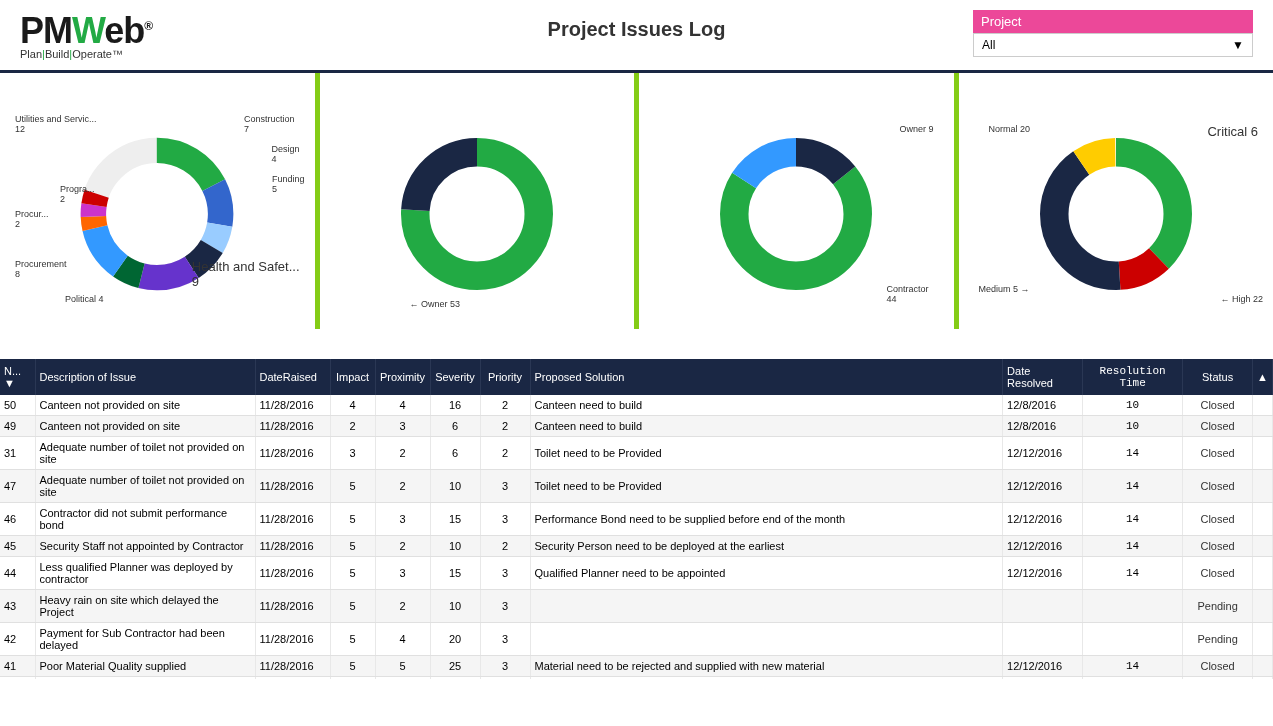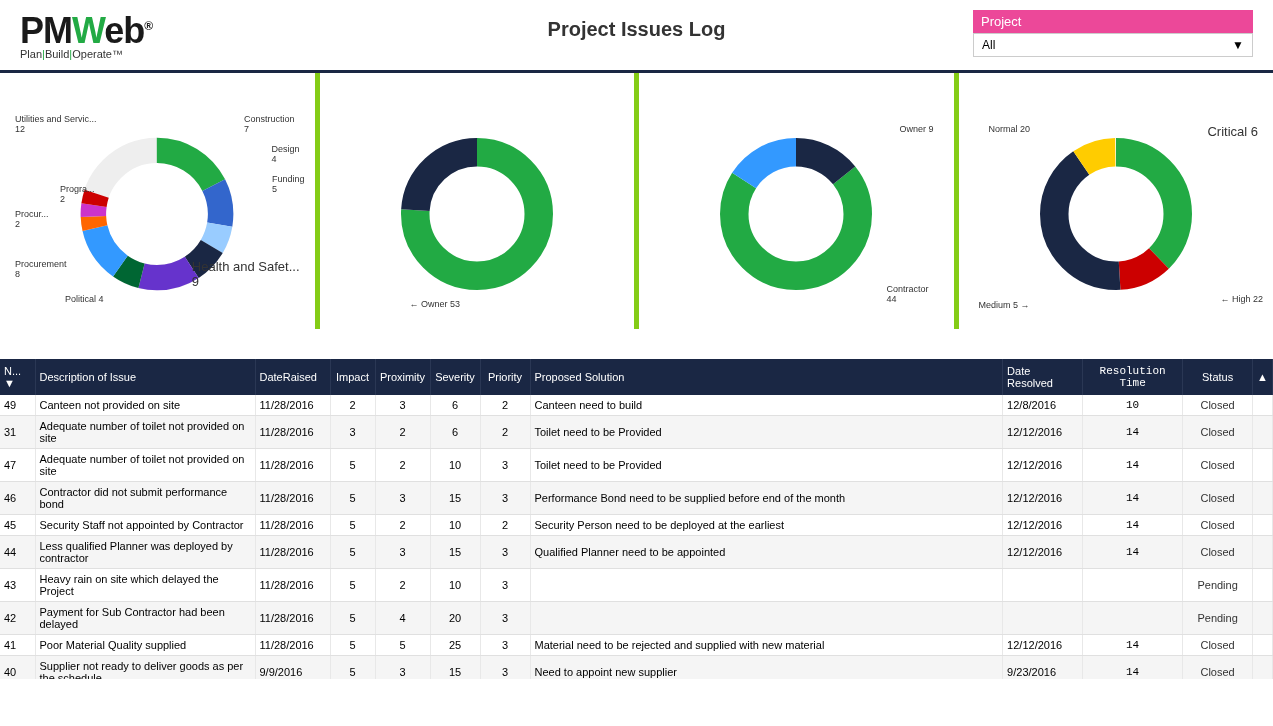--- a/index.html
+++ b/index.html
@@ -158,21 +158,21 @@
 
           <circle r="65" fill="none" stroke="#cc0000" stroke-width="30" stroke-dasharray="46 408.4" stroke-dashoffset="-154" transform="rotate(-90)"></circle>
 
           <circle r="65" fill="none" stroke="#1a2744" stroke-width="30" stroke-dasharray="169 408.4" stroke-dashoffset="-200" transform="rotate(-90)"></circle>
 
           <circle r="65" fill="none" stroke="#ffcc00" stroke-width="30" stroke-dasharray="38 408.4" stroke-dashoffset="-369" transform="rotate(-90)"></circle>
         </svg>
         <div style="position:absolute; top:15px; left:20px; font-size:9px; color:#333;">Normal 20</div>
         <div style="position:absolute; top:15px; right:5px; font-size:13px; color:#333;">Critical 6</div>
         <div style="position:absolute; bottom:15px; right:0px; font-size:9px; color:#333;">← High 22</div>
-        <div style="position:absolute; bottom:9px; left:10px; font-size:9px; color:#333;">Medium 5 →</div>
+        <div style="position:absolute; bottom:25px; left:10px; font-size:9px; color:#333;">Medium 5 →</div>
       </div>
     </div>
   </div>
 </div>
 
 <div class="section-divider"></div>
 
 <div class="table-container">
   <table>
     <thead>
@@ -185,20 +185,34 @@
         <th class="col-sev">Severity</th>
         <th class="col-pri">Priority</th>
         <th style="min-width:200px;">Proposed Solution</th>
         <th class="col-resolved">Date Resolved</th>
         <th class="col-restime">Resolution Time</th>
         <th class="col-status">Status</th>
         <th style="width:14px;">▲</th>
       </tr>
     </thead>
     <tbody id="table-body">
+    <tr>
+    <td class="col-num">50</td>
+    <td class="col-desc">Canteen not provided on site</td>
+    <td class="col-date">11/28/2016</td>
+    <td class="col-impact">4</td>
+    <td class="col-prox">4</td>
+    <td class="col-sev">16</td>
+    <td class="col-pri">2</td>
+    <td>Canteen need to build</td>
+    <td class="col-resolved">12/8/2016</td>
+    <td class="col-restime">10</td>
+    <td class="col-status status-closed">Closed</td>
+    <td></td>
+  </tr>
         <tr>
     <td class="col-num">49</td>
     <td class="col-desc">Canteen not provided on site</td>
     <td class="col-date">11/28/2016</td>
     <td class="col-impact">2</td>
     <td class="col-prox">3</td>
     <td class="col-sev">6</td>
     <td class="col-pri">2</td>
     <td>Canteen need to build</td>
     <td class="col-resolved">12/8/2016</td>

